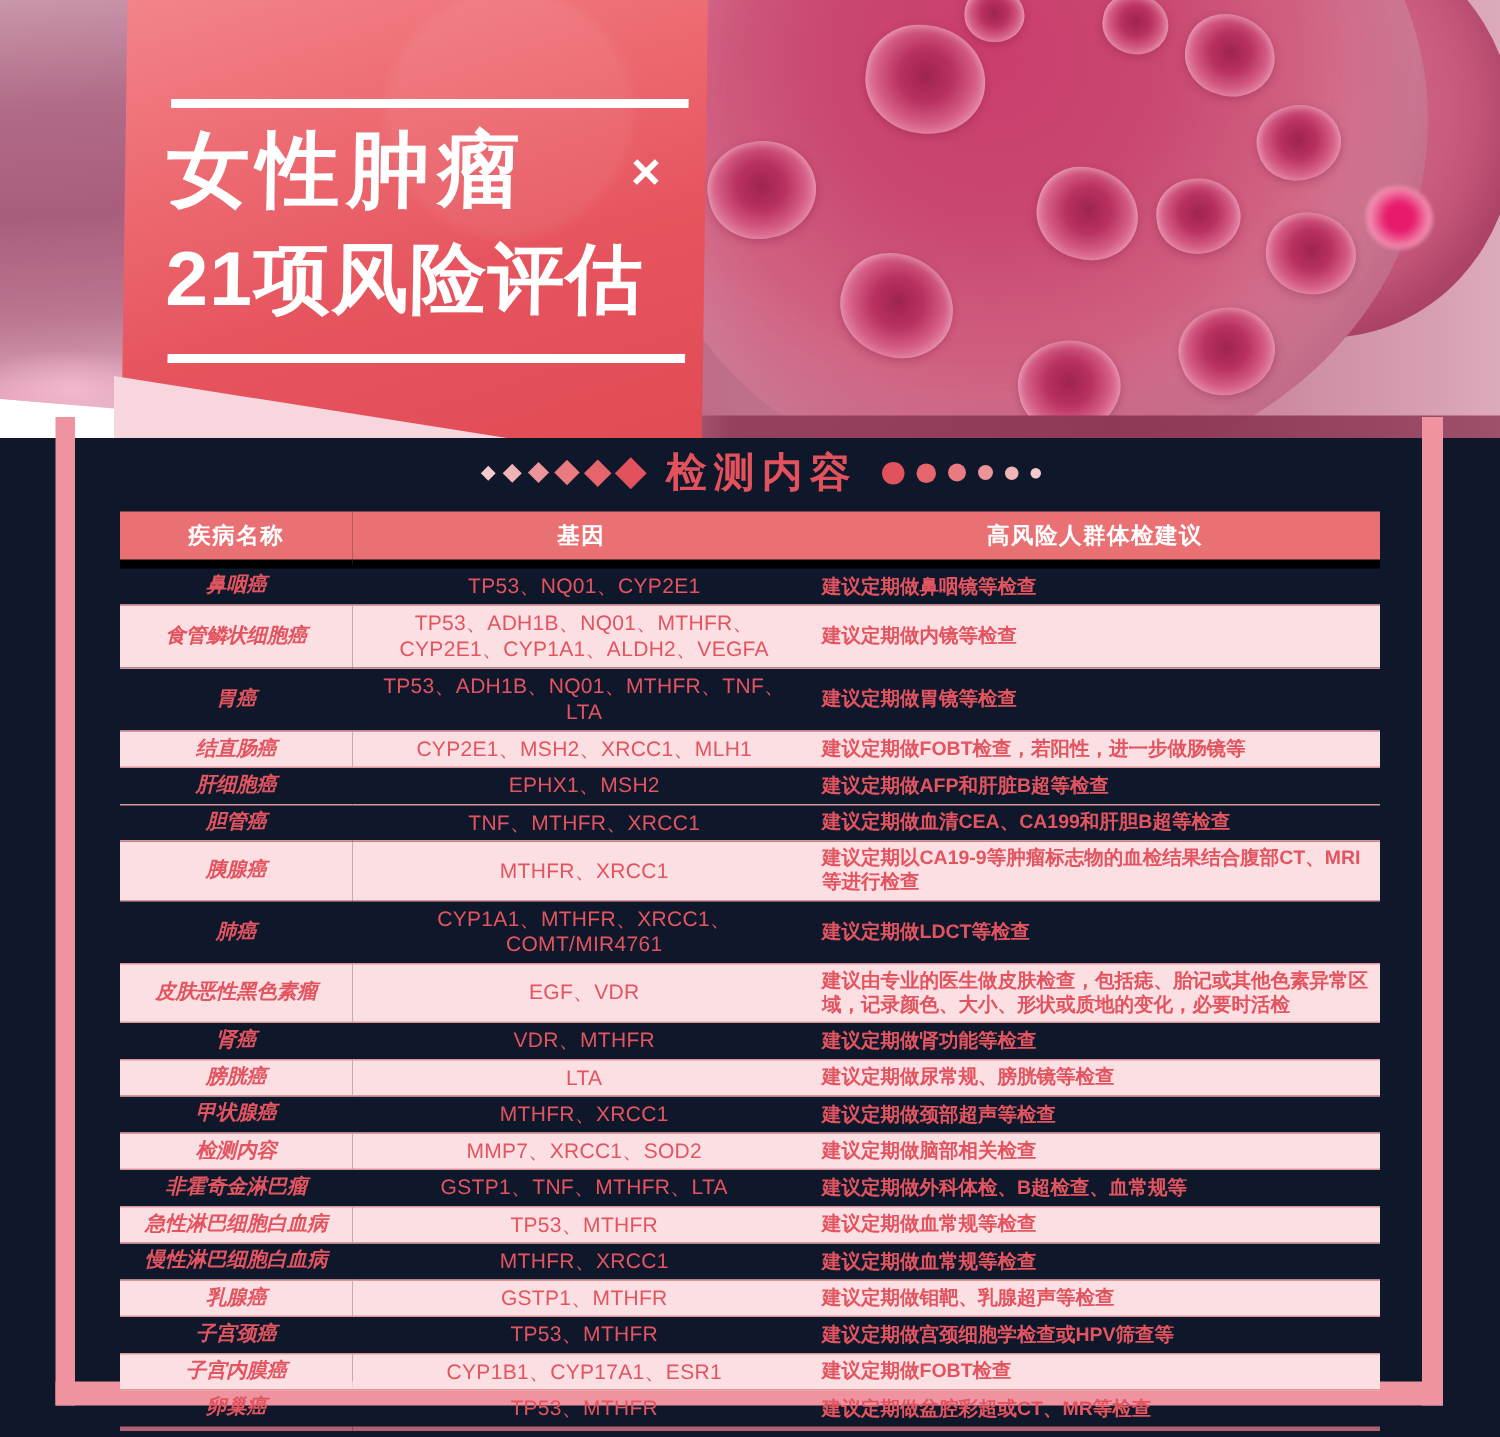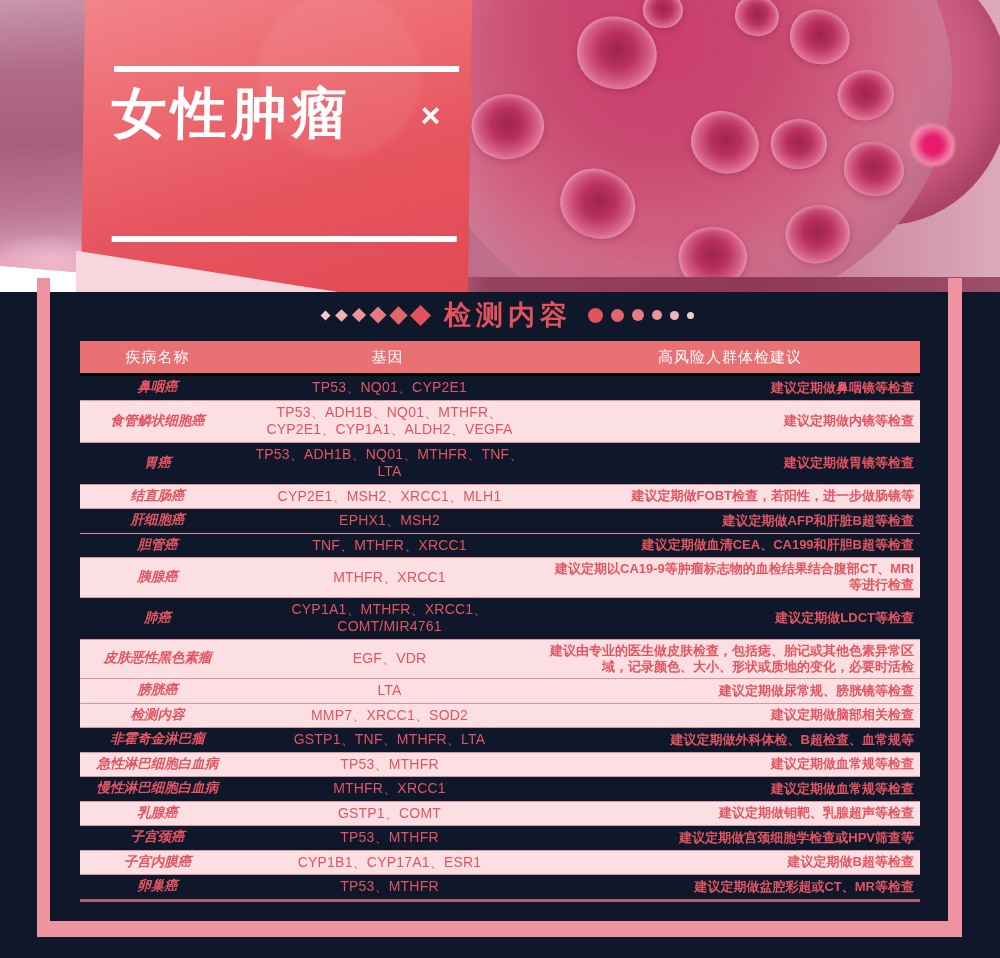--- a/index.html
+++ b/index.html
@@ -59,26 +59,26 @@
   .dots i{display:inline-block;margin:0 4px;}
   .dots .dm{transform:rotate(45deg);}
   .dots .ci{border-radius:50%;}
   .s1{width:7px;height:7px;background:#f4caca;} .s2{width:9px;height:9px;background:#f0b3b6;}
   .s3{width:10px;height:10px;background:#eb9499;} .s4{width:12px;height:12px;background:#e87a80;}
   .s5{width:13px;height:13px;background:#e4656c;} .s6{width:15px;height:15px;background:#e2525c;}
 
   
   .detect-table{position:absolute;left:80px;top:341px;width:840px;border-collapse:collapse;table-layout:fixed;}
   .detect-table col.c1{width:155px;} .detect-table col.c2{width:305px;} .detect-table col.c3{width:380px;}
-  .detect-table thead th{background:#e97173;color:#fff;font-size:15px;font-weight:400;height:30px;
-    border-bottom:3px solid #000000;letter-spacing:1px;}
+  .detect-table thead th{background:#e97173;color:#fff;font-size:15px;font-weight:700;height:30px;
+    border-bottom:6px solid #000000;letter-spacing:1px;}
   .detect-table td{color:#e25560;padding:3px 6px;line-height:1.25;border-bottom:1px solid #dd959c;vertical-align:middle;}
   .detect-table td.disease{text-align:center;font-weight:700;font-size:13.5px;font-style:italic;}
   .detect-table td.genes{font-size:14px;padding-left:10px;letter-spacing:.2px;text-align:center;}
-  .detect-table td.advice{font-size:13px;font-weight:700;padding-left:8px;text-align:right;}
+  .detect-table td.advice{font-size:13px;font-weight:700;padding-left:8px;}
   .detect-table tr.alt td{background:#fcdfe2;}
   .detect-table tbody tr:last-child td{border-bottom:3px solid #b26170;}
 </style>
 </head>
 <body>
 
 <div class="page">
 
   <div class="hero">
     <div class="hero-left"></div>
@@ -99,20 +99,21 @@
           <div class="cell-disc" style="left: 213px; top: -8px; width: 40px; height: 36px; transform: rotate(0deg);"></div>
           <div class="cell-disc" style="left: 305px; top: -4px; width: 44px; height: 40px; transform: rotate(10deg);"></div>
           <div class="cell-disc bright" style="left: 481px; top: 124px; width: 44px; height: 42px;"></div>
         </div>
       <div class="hero-dark"></div>
     </div>
     <div class="banner">
       <div class="bar top"></div>
       <div class="hero-title1">女性肿瘤</div>
       <div class="hero-times">×</div>
+      <div class="hero-title2">21项风险评估</div>
       <div class="bar bottom"></div>
     </div>
     <div class="wedge"></div>
   </div>
 
   <div class="frame frame-l"></div>
   <div class="frame frame-r"></div>
   <div class="frame frame-b"></div>
 
   <div class="section-head">
@@ -187,25 +188,35 @@
         <tr>
           <td class="disease">肺癌</td>
           <td class="genes">CYP1A1、MTHFR、XRCC1、COMT/MIR4761</td>
           <td class="advice">建议定期做LDCT等检查</td>
         </tr>
         <tr class="alt">
           <td class="disease">皮肤恶性黑色素瘤</td>
           <td class="genes">EGF、VDR</td>
           <td class="advice">建议由专业的医生做皮肤检查，包括痣、胎记或其他色素异常区域，记录颜色、大小、形状或质地的变化，必要时活检</td>
         </tr>
+        <tr>
+          <td class="disease">肾癌</td>
+          <td class="genes">VDR、MTHFR</td>
+          <td class="advice">建议定期做肾功能等检查</td>
+        </tr>
         <tr class="alt">
           <td class="disease">膀胱癌</td>
           <td class="genes">LTA</td>
           <td class="advice">建议定期做尿常规、膀胱镜等检查</td>
         </tr>
+        <tr>
+          <td class="disease">甲状腺癌</td>
+          <td class="genes">MTHFR、XRCC1</td>
+          <td class="advice">建议定期做颈部超声等检查</td>
+        </tr>
         <tr class="alt">
           <td class="disease">检测内容</td>
           <td class="genes">MMP7、XRCC1、SOD2</td>
           <td class="advice">建议定期做脑部相关检查</td>
         </tr>
         <tr>
           <td class="disease">非霍奇金淋巴瘤</td>
           <td class="genes">GSTP1、TNF、MTHFR、LTA</td>
           <td class="advice">建议定期做外科体检、B超检查、血常规等</td>
         </tr>
@@ -214,32 +225,32 @@
           <td class="genes">TP53、MTHFR</td>
           <td class="advice">建议定期做血常规等检查</td>
         </tr>
         <tr>
           <td class="disease">慢性淋巴细胞白血病</td>
           <td class="genes">MTHFR、XRCC1</td>
           <td class="advice">建议定期做血常规等检查</td>
         </tr>
         <tr class="alt">
           <td class="disease">乳腺癌</td>
-          <td class="genes">GSTP1、COMT</td>
+          <td class="genes">GSTP1、MTHFR</td>
           <td class="advice">建议定期做钼靶、乳腺超声等检查</td>
         </tr>
         <tr>
           <td class="disease">子宫颈癌</td>
           <td class="genes">TP53、MTHFR</td>
           <td class="advice">建议定期做宫颈细胞学检查或HPV筛查等</td>
         </tr>
         <tr class="alt">
           <td class="disease">子宫内膜癌</td>
           <td class="genes">CYP1B1、CYP17A1、ESR1</td>
-          <td class="advice">建议定期做B超等检查</td>
+          <td class="advice">建议定期做FOBT检查</td>
         </tr>
         <tr>
           <td class="disease">卵巢癌</td>
           <td class="genes">TP53、MTHFR</td>
           <td class="advice">建议定期做盆腔彩超或CT、MR等检查</td>
         </tr>
       </tbody>
   </table>
 
 </div>

